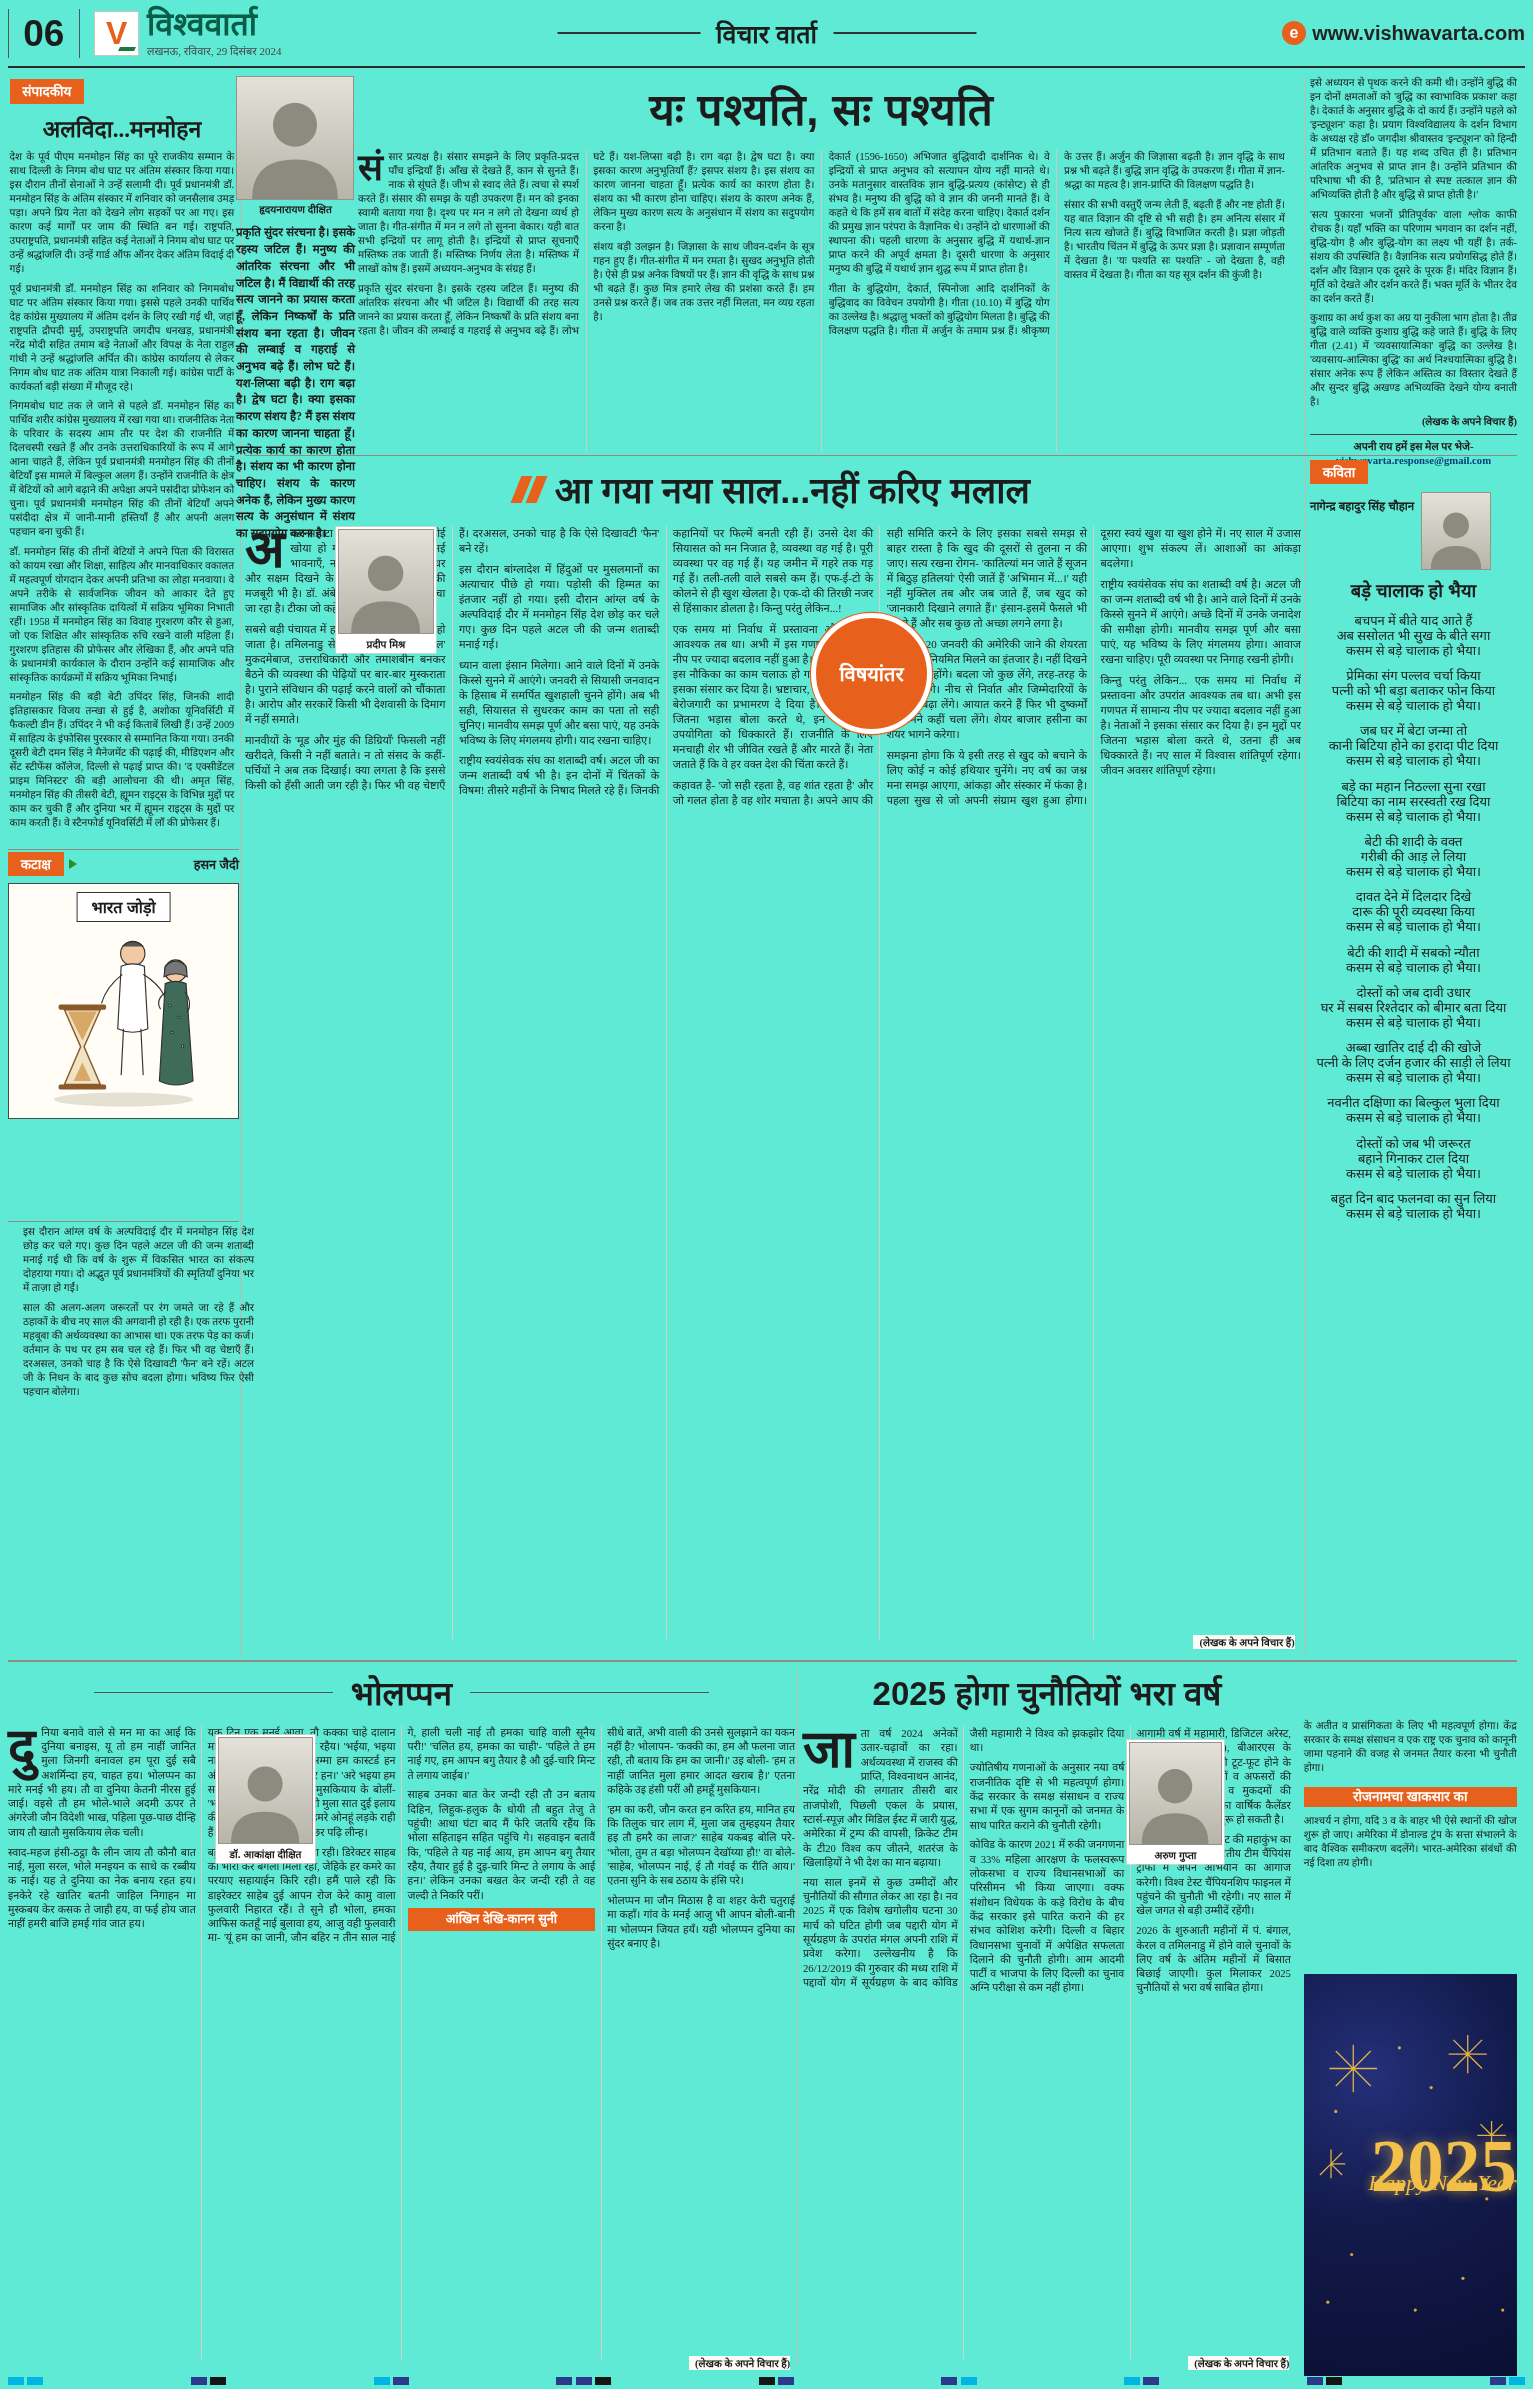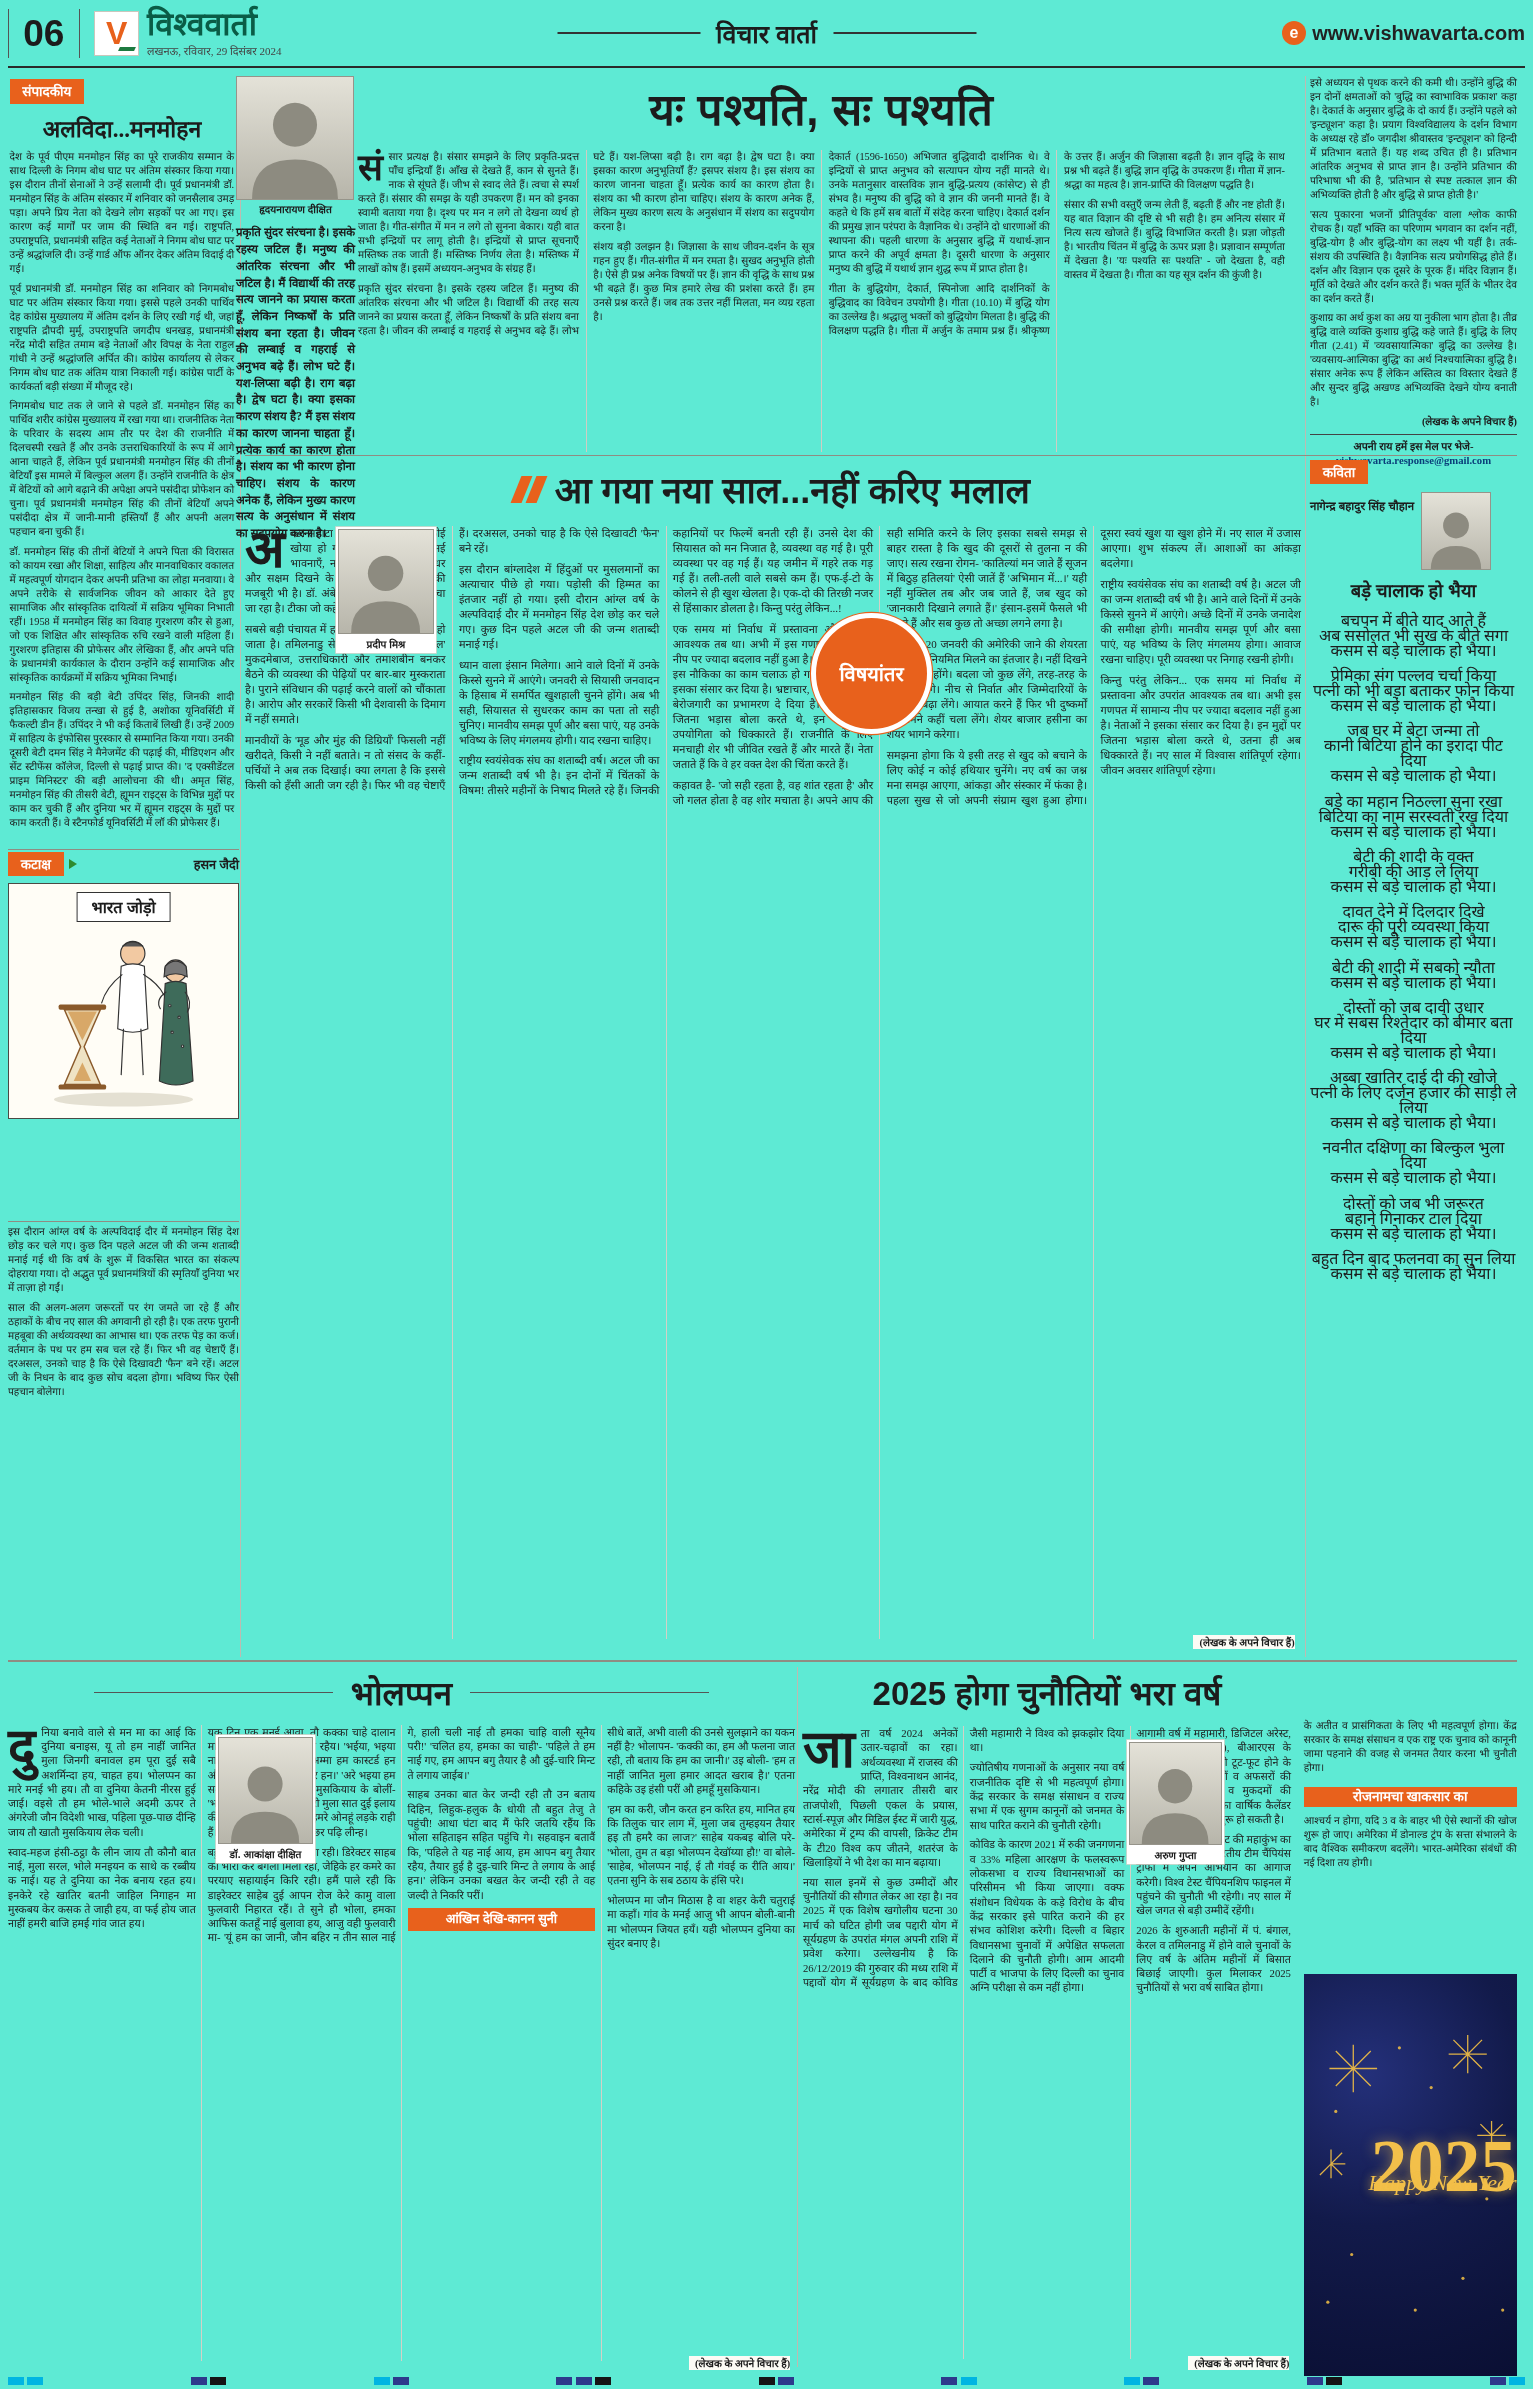--- a/index.html
+++ b/index.html
@@ -86,34 +86,34 @@
   .ny-note { position:absolute; right:6.4px; bottom:1.6px; background:#fcfbf5; padding-left:6.4px; }
 
   
   .kavita { position:absolute; left:1310px; top:460px; width:207px; height:1196px; }
   .kavita-author { display:flex; gap:6.4px; margin:8px 0 4.8px; align-items:flex-start; }
   .kavita-author .nm { font-weight:bold; font-size:11.5px; line-height:1.3; padding-top:6.4px;
                        font-family:"Liberation Sans","DejaVu Sans",sans-serif; }
   .kavita-author .photo { width:70px; height:78px; flex:none; }
   .kavita h3 { text-align:center; font-size:18.3px; font-weight:800; margin:6.4px 0 11px;
                font-family:"Liberation Sans","DejaVu Sans",sans-serif; }
-  .stanza { white-space:pre-line; text-align:center; font-size:16px; line-height:15px; margin-bottom:10.3px; }
+  .stanza { white-space:pre-line; text-align:center; font-size:13px; line-height:15px; margin-bottom:10.3px; }
 
   
   .kataksha { position:absolute; left:8px; top:852px; width:231px; height:366px; }
   .kk-head { display:flex; align-items:center; margin-bottom:6.4px; }
   .kk-head .nm { margin-left:auto; font-weight:bold; font-size:12.7px; font-family:"Liberation Sans","DejaVu Sans",sans-serif; }
   .cartoon { border:1.6px solid #4a4a44; height:236px; position:relative; background:#fffdf6; }
   .cartoon .banner { position:absolute; left:50%; top:8px; transform:translateX(-50%);
                      border:1.6px solid #333; padding:3.2px 14.3px; font-weight:800; font-size:16px;
                      font-family:"Liberation Sans","DejaVu Sans",sans-serif; background:#fff; z-index:2; }
   .cartoon svg { position:absolute; inset:0; width:100%; height:100%; }
 
   
-  .leftcont { position:absolute; left:8px; top:1225px; width:231px; height:433px; }
+  .leftcont { position:absolute; left:23px; top:1225px; width:231px; height:433px; }
 
   
   .bhola { position:absolute; left:8px; top:1667px; width:787px; height:709px; }
   .bhola-head { display:flex; align-items:center; gap:17.5px; justify-content:center; margin:3.2px 0 9.5px; }
   .bhola-head::before,.bhola-head::after { content:""; height:1.6px; background:#555; flex:1; max-width:239px; }
   .bhola-head h2 { font-size:33px; font-weight:800; font-family:"Liberation Sans","DejaVu Sans",sans-serif; }
   .bhola-body { position:relative; height:636px; column-count:4; column-gap:12px; column-rule:0.8px solid #d3d1c6;
                 font-size:10.7px; line-height:14.3px; text-align:justify; }
   .bhola-note { position:absolute; right:4.8px; bottom:0; background:#fcfbf5; padding-left:6.4px; }
 

